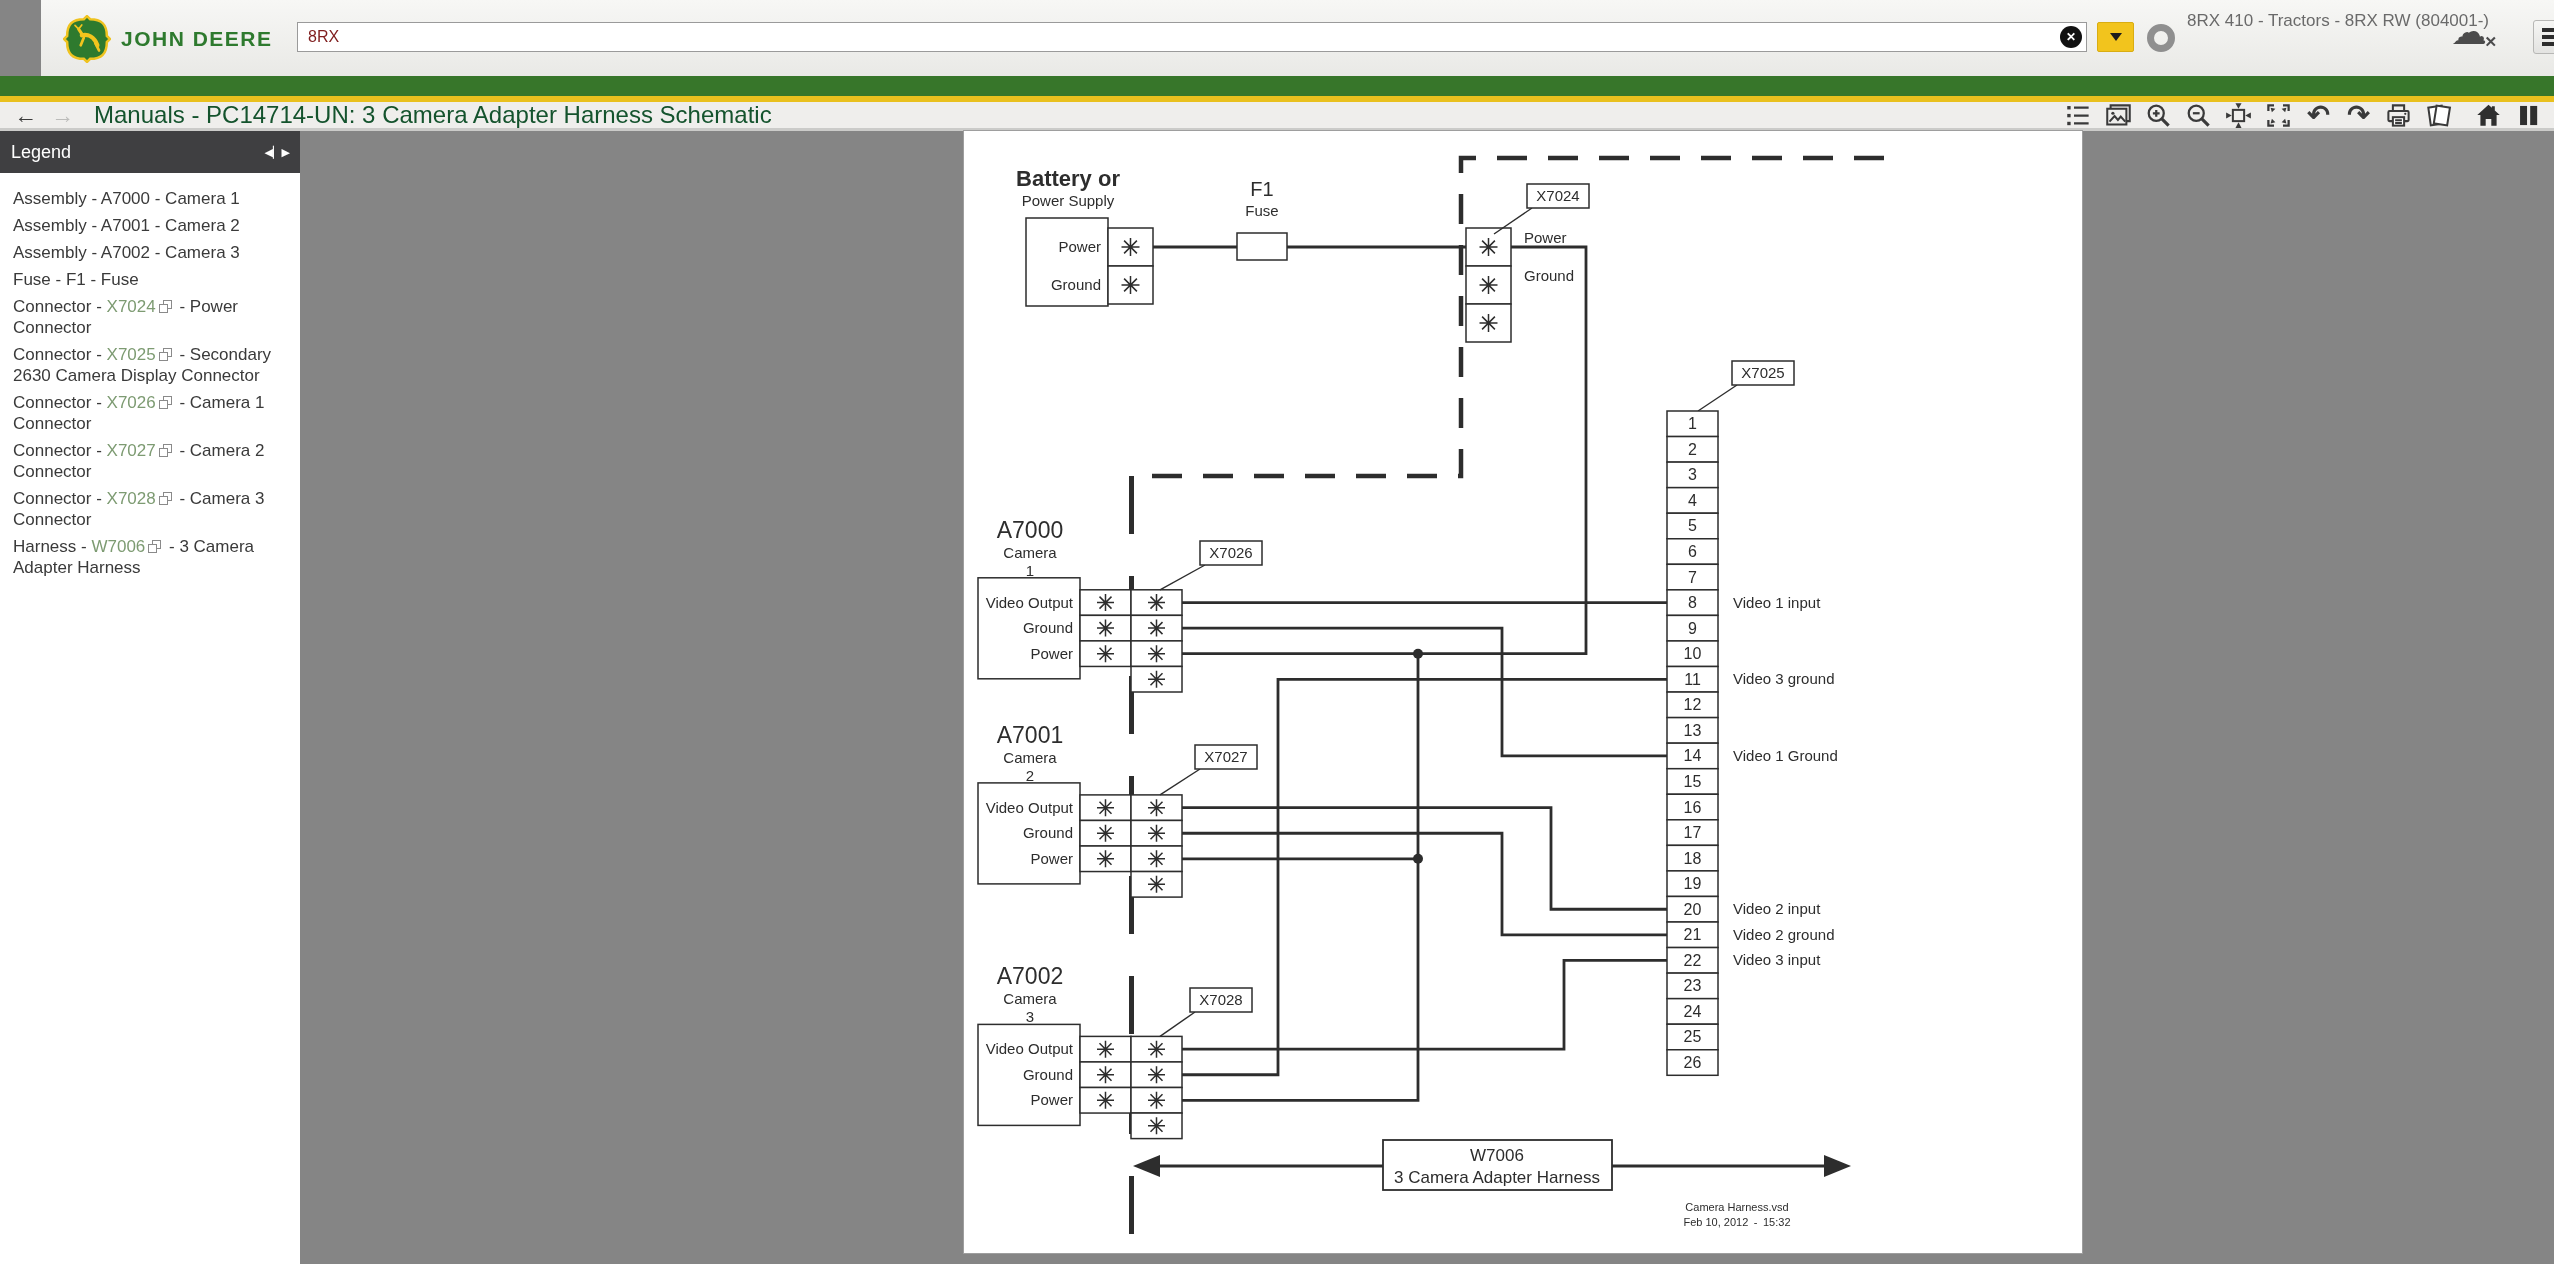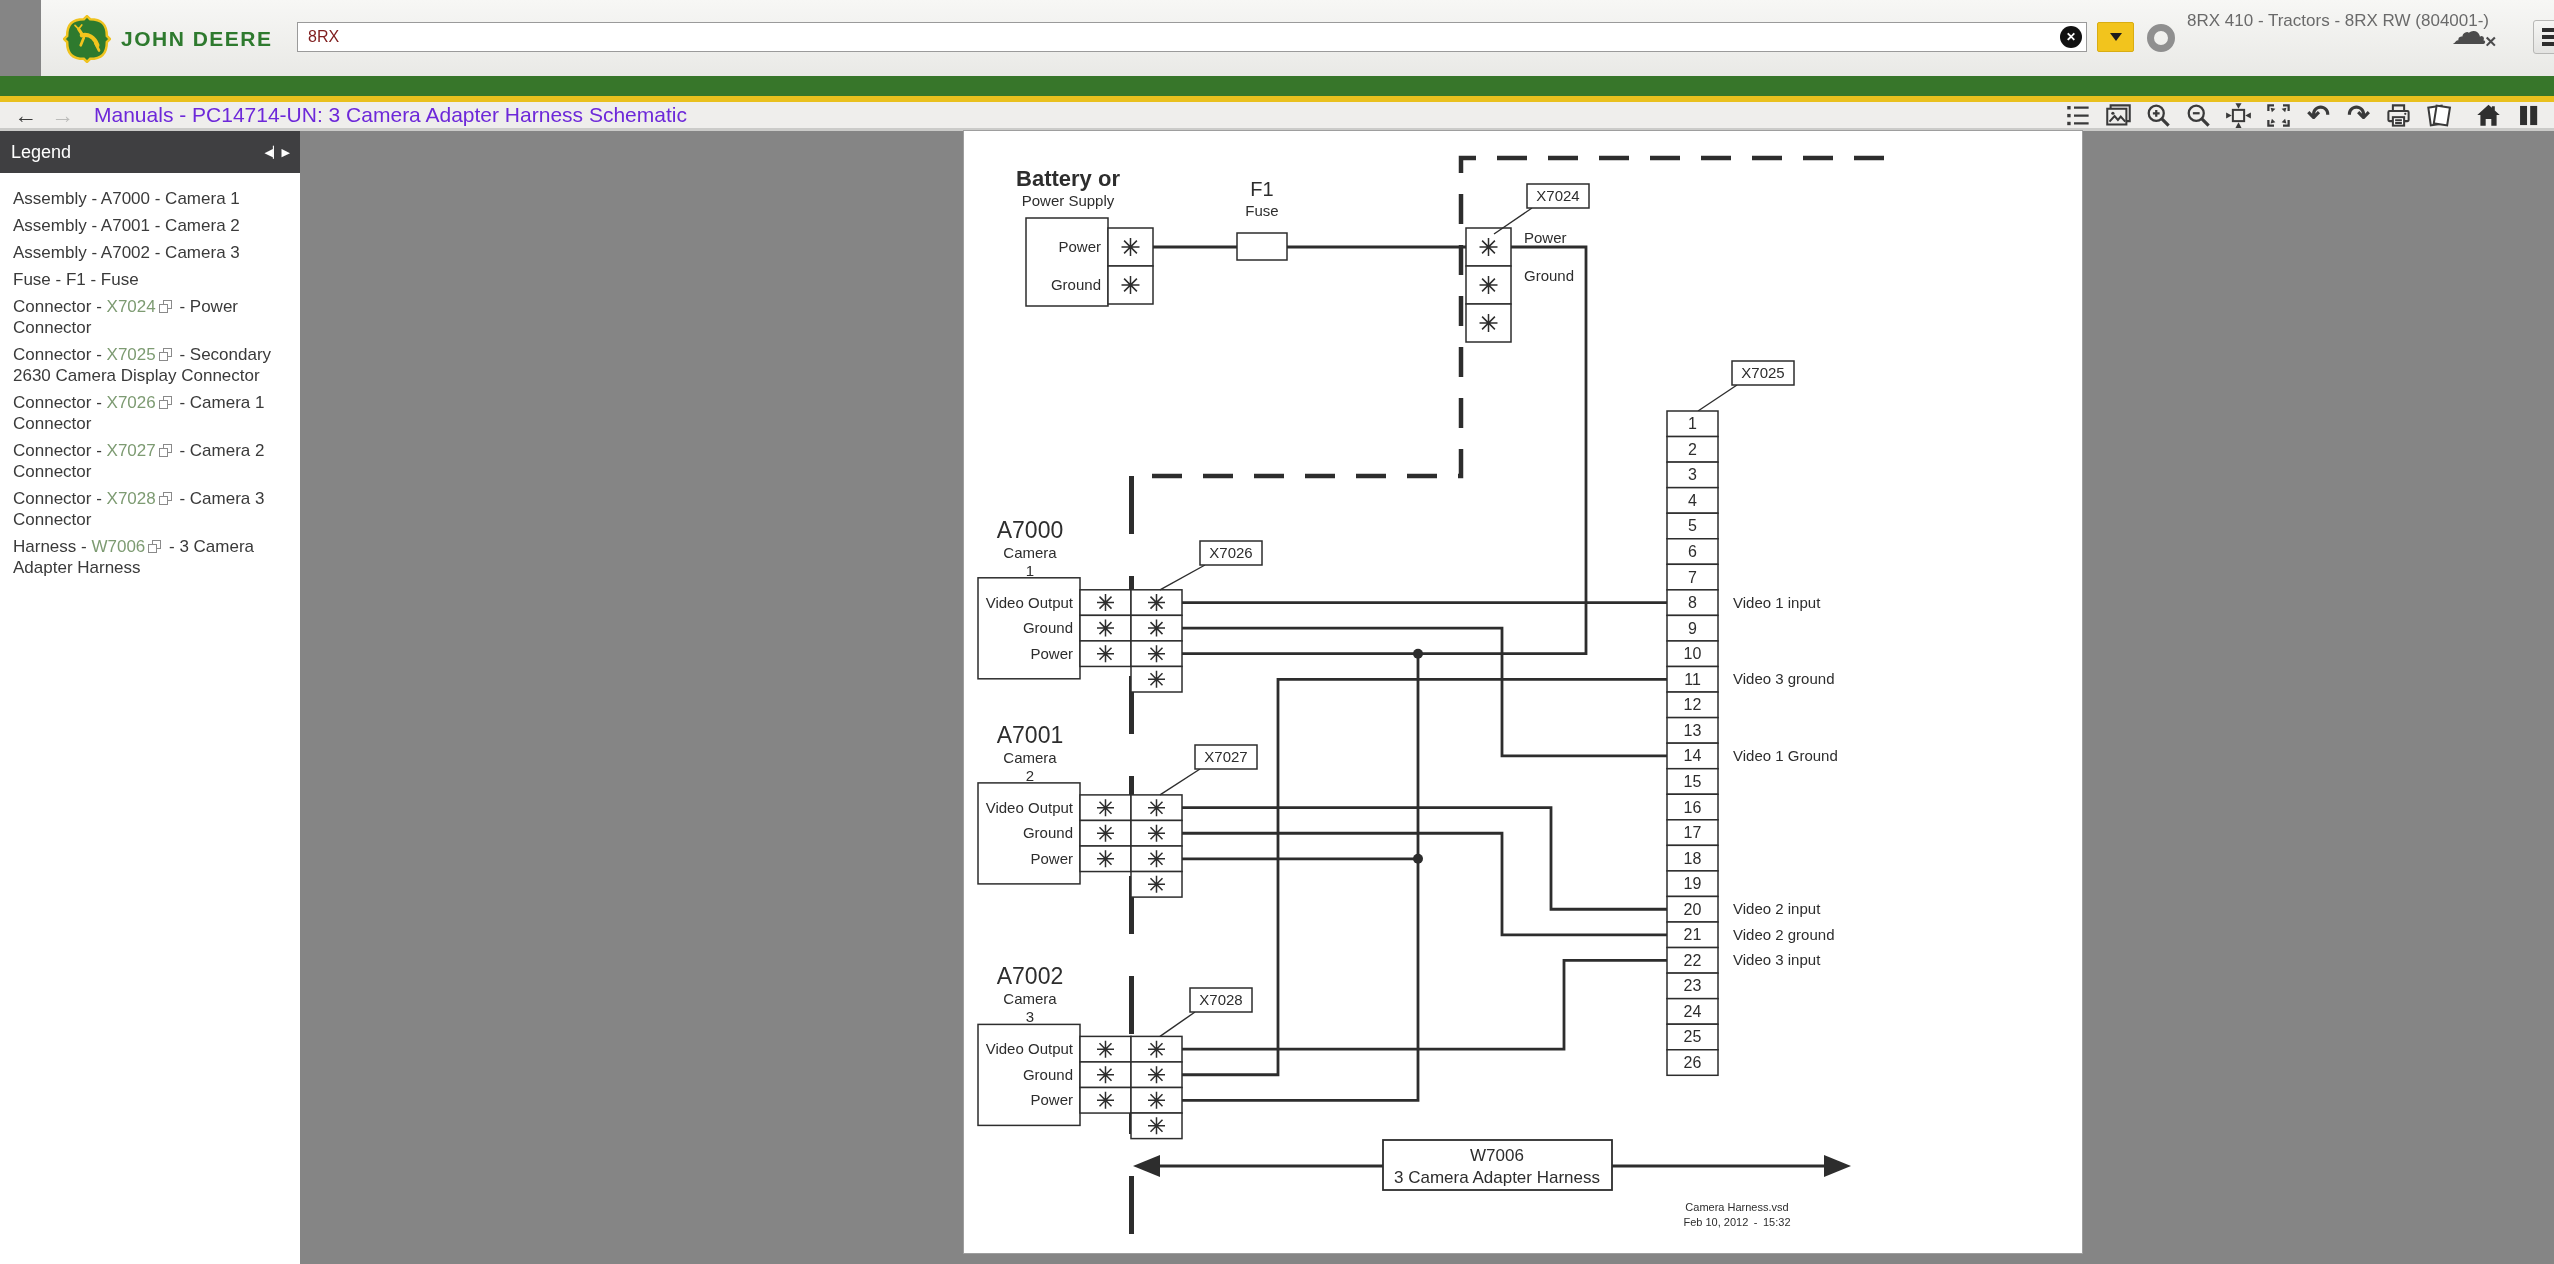--- a/index.html
+++ b/index.html
@@ -37,21 +37,21 @@
   .menu-btn i{display:block;width:24px;height:4px;background:#2d2d2d;}
 
   .green-stripe{position:absolute;top:76px;left:0;width:100%;height:20px;background:#37762A;}
   .yellow-stripe{position:absolute;top:96px;left:0;width:100%;height:6px;background:#E9C01E;}
 
   
   .toolbar{position:absolute;top:102px;left:0;width:100%;height:26px;background:#EFEEEC;
            border-bottom:3px solid #cbcbc9;display:flex;align-items:center;box-sizing:content-box;}
   .nav-arrow{font-size:23px;line-height:24px;margin-left:14px;color:#3b3b3b;cursor:pointer;}
   .nav-arrow.disabled{color:#bcbcba;}
-  .tb-title{margin-left:20px;font-size:21px;color:#6d28d9;white-space:nowrap;}
+  .tb-title{margin-left:20px;font-size:24px;color:#14532d;white-space:nowrap;}
   .tb-icons{margin-left:auto;margin-right:12px;display:flex;align-items:center;gap:13px;}
   .tb-icon{width:27px;height:27px;display:inline-flex;align-items:center;justify-content:center;cursor:pointer;}
   .tb-icon svg{width:27px;height:27px;}
   .tb-icon.glyph{font-size:27px;color:#3a3a3a;font-weight:bold;line-height:27px;}
   .tb-icon.gap-left{margin-left:10px;}
 
   
   .content{position:absolute;top:131px;left:0;right:0;bottom:0;background:#858585;}
   .legend-panel{position:absolute;left:0;top:0;width:300px;bottom:0;background:#fff;}
   .legend-header{height:42px;background:#3F3F41;color:#fff;display:flex;align-items:center;

